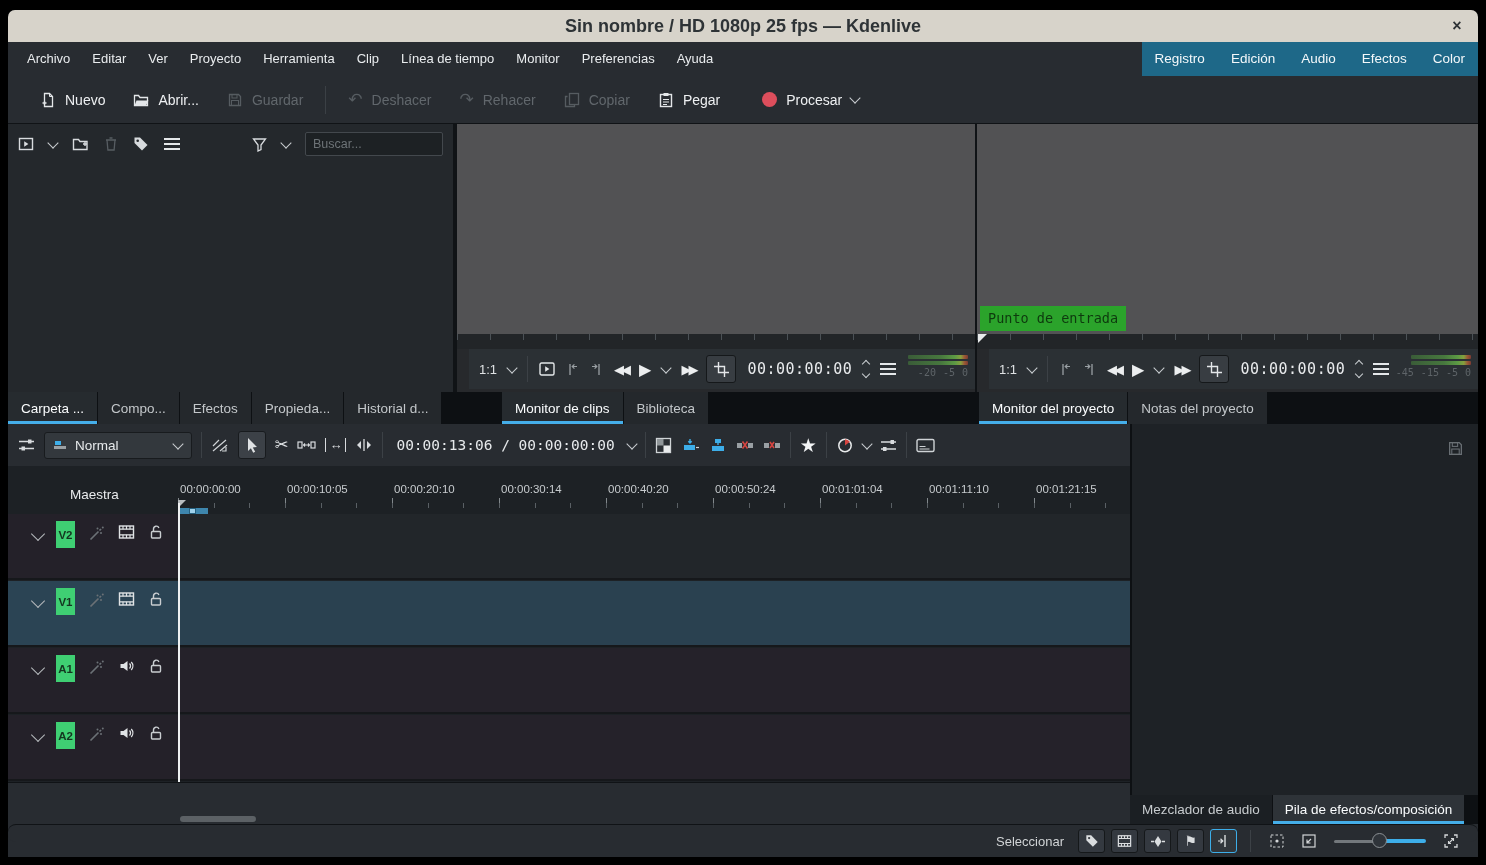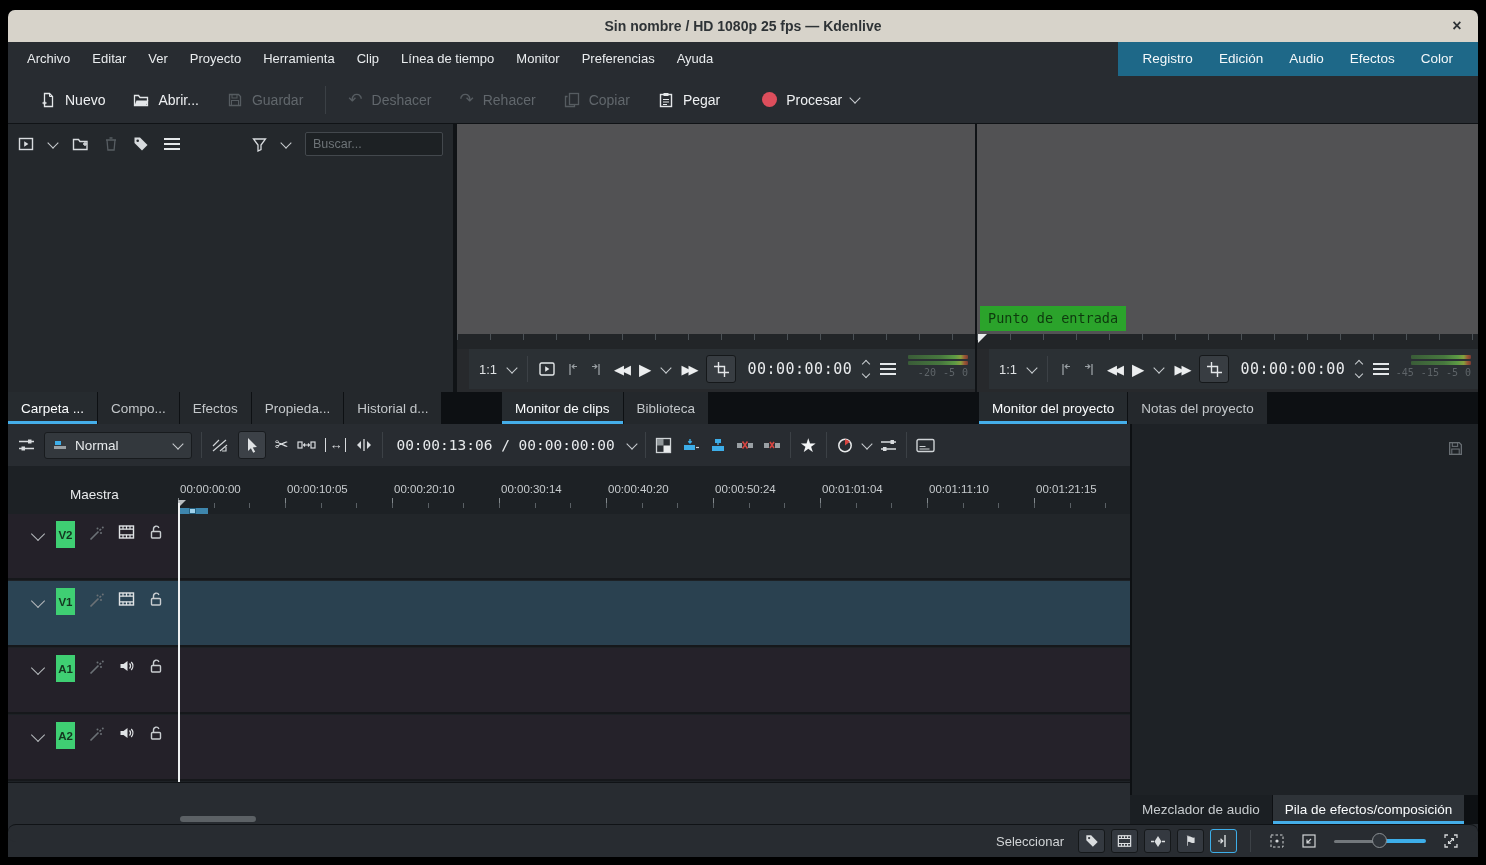--- a/index.html
+++ b/index.html
@@ -2,27 +2,27 @@
 <html><head>
 <meta charset="utf-8">
 <style>
   html,body{margin:0;padding:0;width:1486px;height:865px;overflow:hidden;background:#000;
     font-family:"Liberation Sans","DejaVu Sans",sans-serif;-webkit-font-smoothing:antialiased;}
   .ab{position:absolute;}
   .window{position:absolute;left:8px;top:10px;width:1470px;height:847px;background:#282c31;border-radius:7px 7px 0 0;}
   
   .titlebar{left:0;top:0;width:1470px;height:32px;background:#d7d3ca;border-radius:7px 7px 0 0;
     display:flex;align-items:center;justify-content:center;}
-  .titlebar .title{font-size:14px;font-weight:bold;color:#2e3336;}
+  .titlebar .title{font-size:18px;font-weight:bold;color:#2e3336;}
   .close-btn{position:absolute;right:12px;top:7px;width:18px;height:18px;color:#2e3336;font-size:16px;
     font-weight:bold;line-height:18px;text-align:center;cursor:pointer;}
   
   .menubar{left:0;top:32px;width:1470px;height:34px;background:#282c31;display:flex;align-items:center;padding-left:8px;box-sizing:border-box;}
   .menu-item{padding:0 11px;font-size:13px;color:#e9ecee;line-height:34px;}
-  .workspaces{position:absolute;right:0;top:32px;height:34px;background:#1e6888;display:flex;align-items:center;padding:0 12px;}
+  .workspaces{position:absolute;right:0;top:32px;height:34px;background:#1e6888;display:flex;align-items:center;padding:0 0;}
   .ws-item{padding:0 13px;font-size:13.5px;color:#f4f8fa;line-height:34px;}
   
   .toolbar{left:0;top:66px;width:1470px;height:48px;background:#282c31;display:flex;align-items:center;padding-left:18px;box-sizing:border-box;border-bottom:1px solid #101316;}
   .tb-btn{display:flex;align-items:center;gap:9px;font-size:14px;color:#eef0f2;padding:0 14px;height:34px;}
   .tb-btn .ic{display:flex;color:#e4e7e9;}
   .tb-btn.dis{color:#61676c;}
   .tb-btn.dis .ic{color:#565c61;}
   .tb-sep{width:1px;height:28px;background:#3b4045;margin:0 8px;}
   .glyph{font-size:17px;line-height:1;}
   .rec-dot{width:15px;height:15px;border-radius:50%;background:#dd4e5c;}

